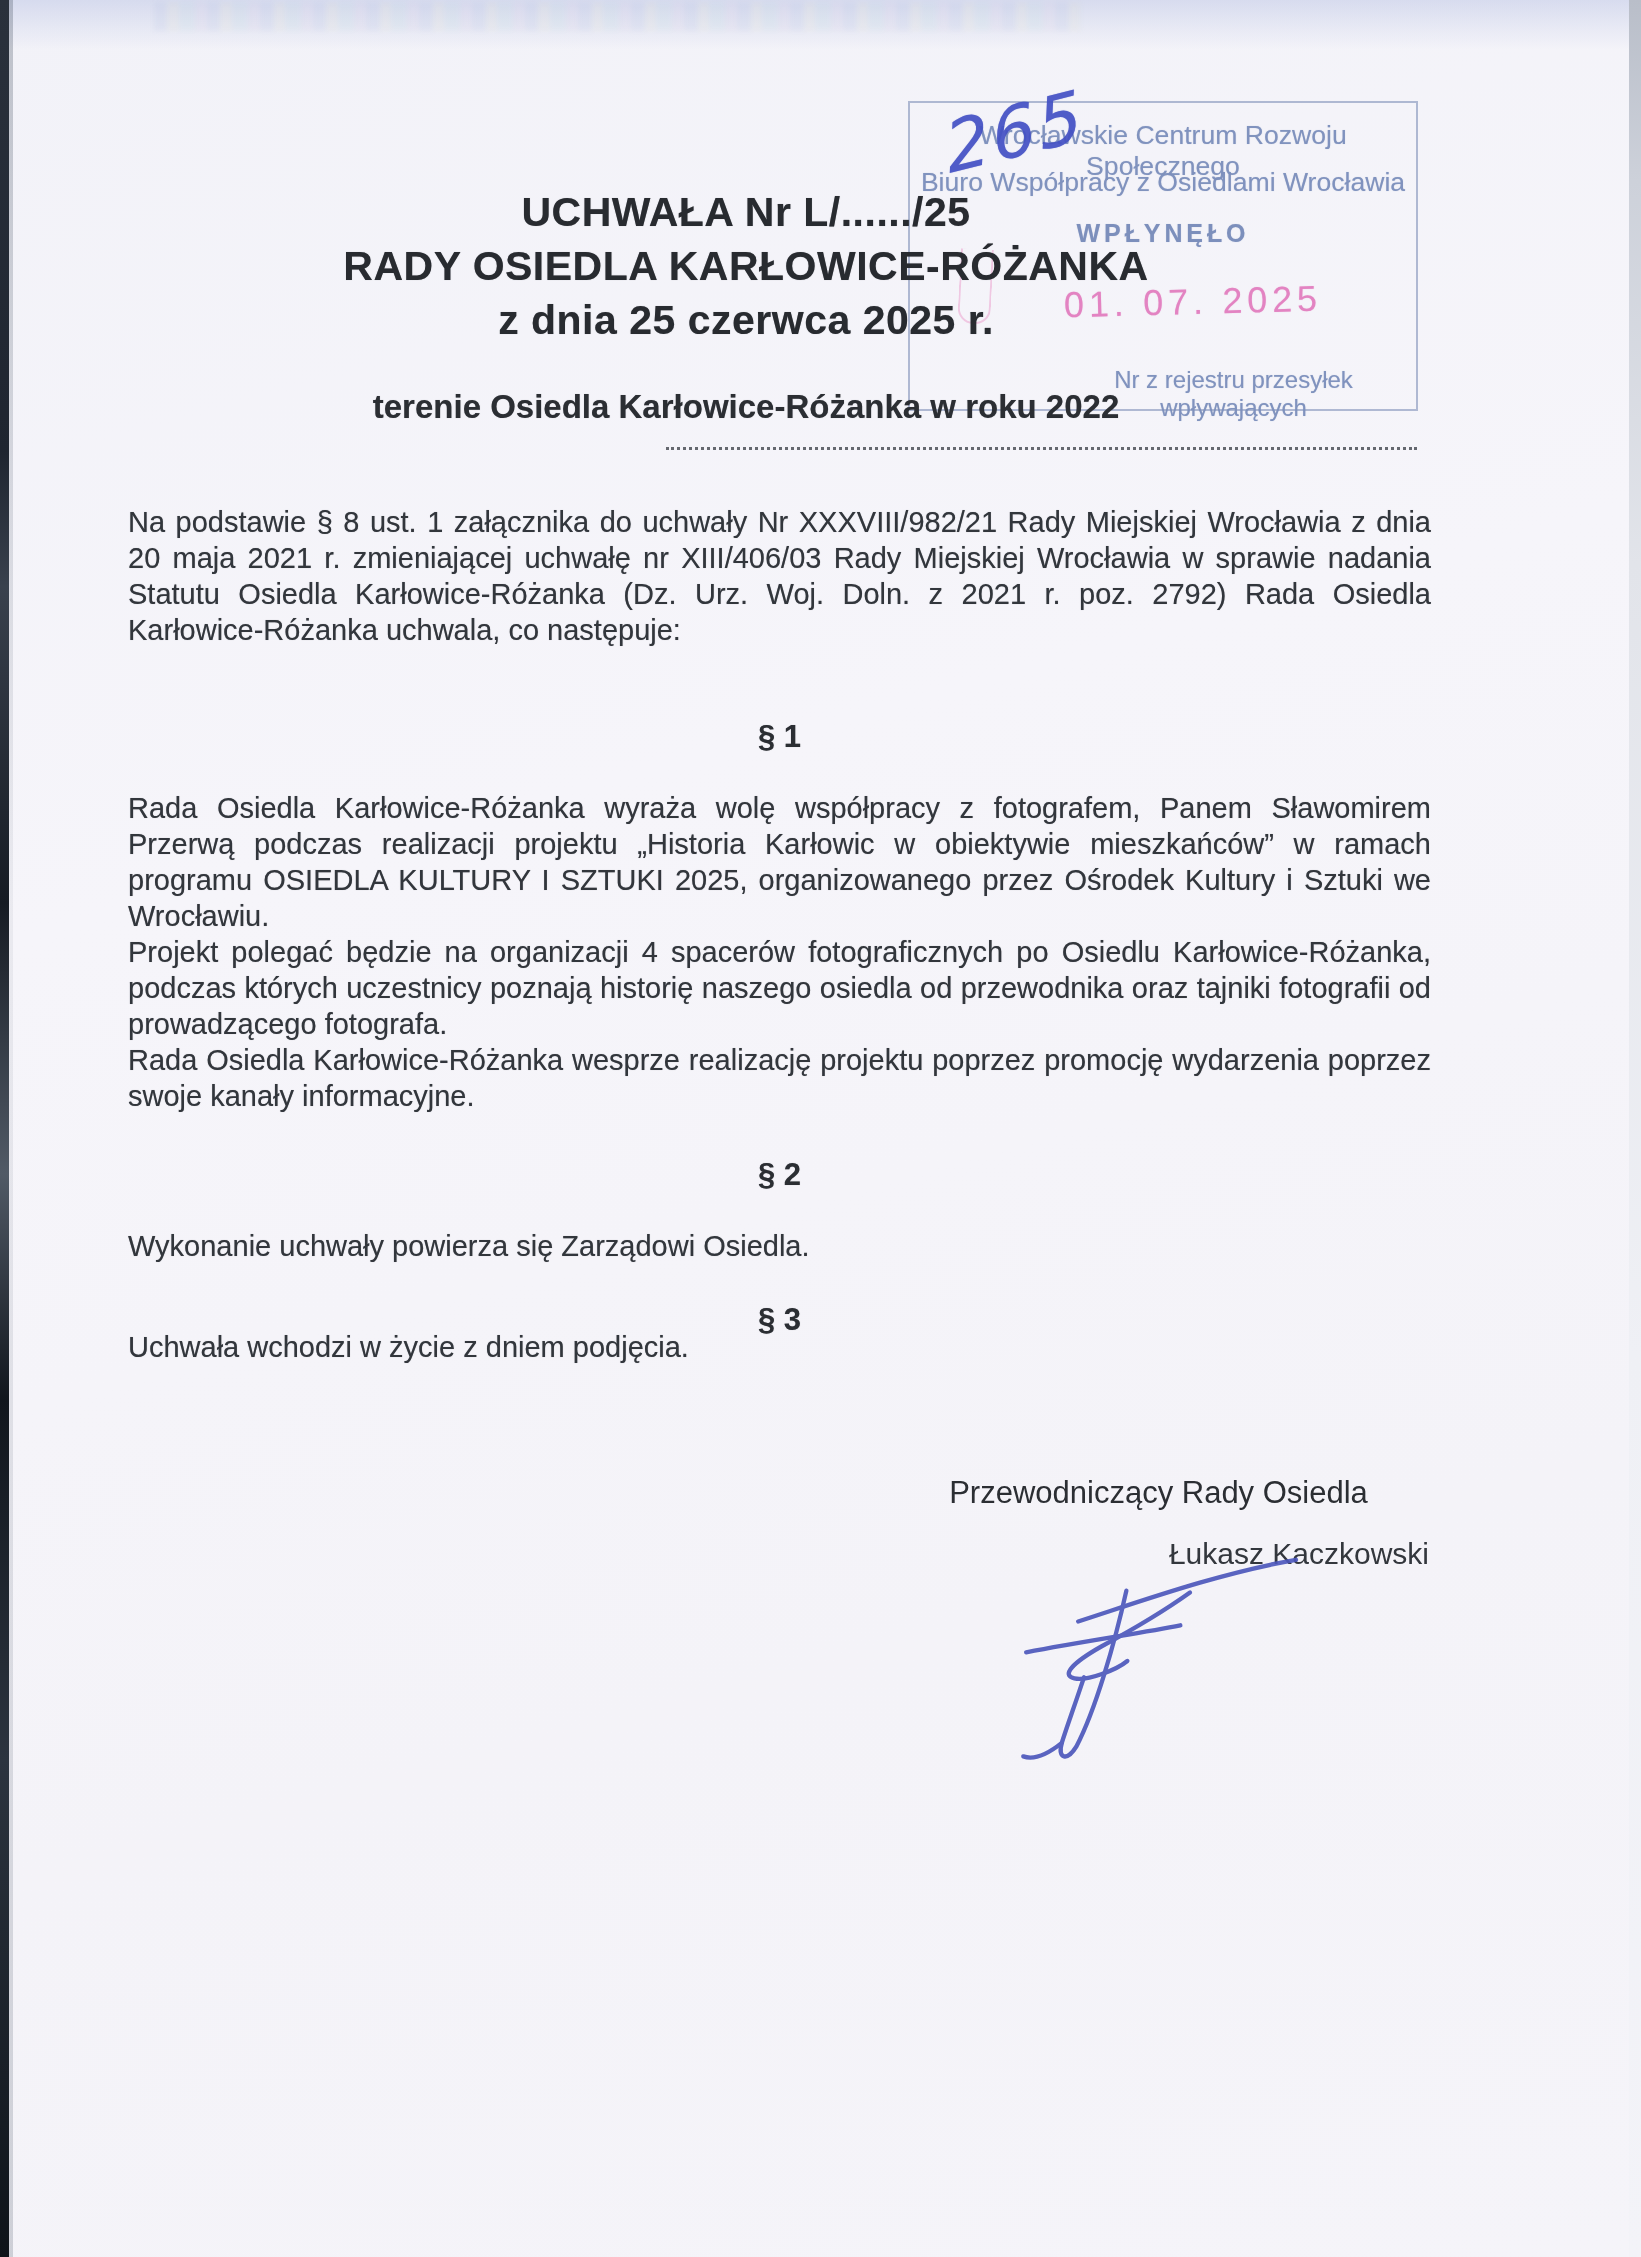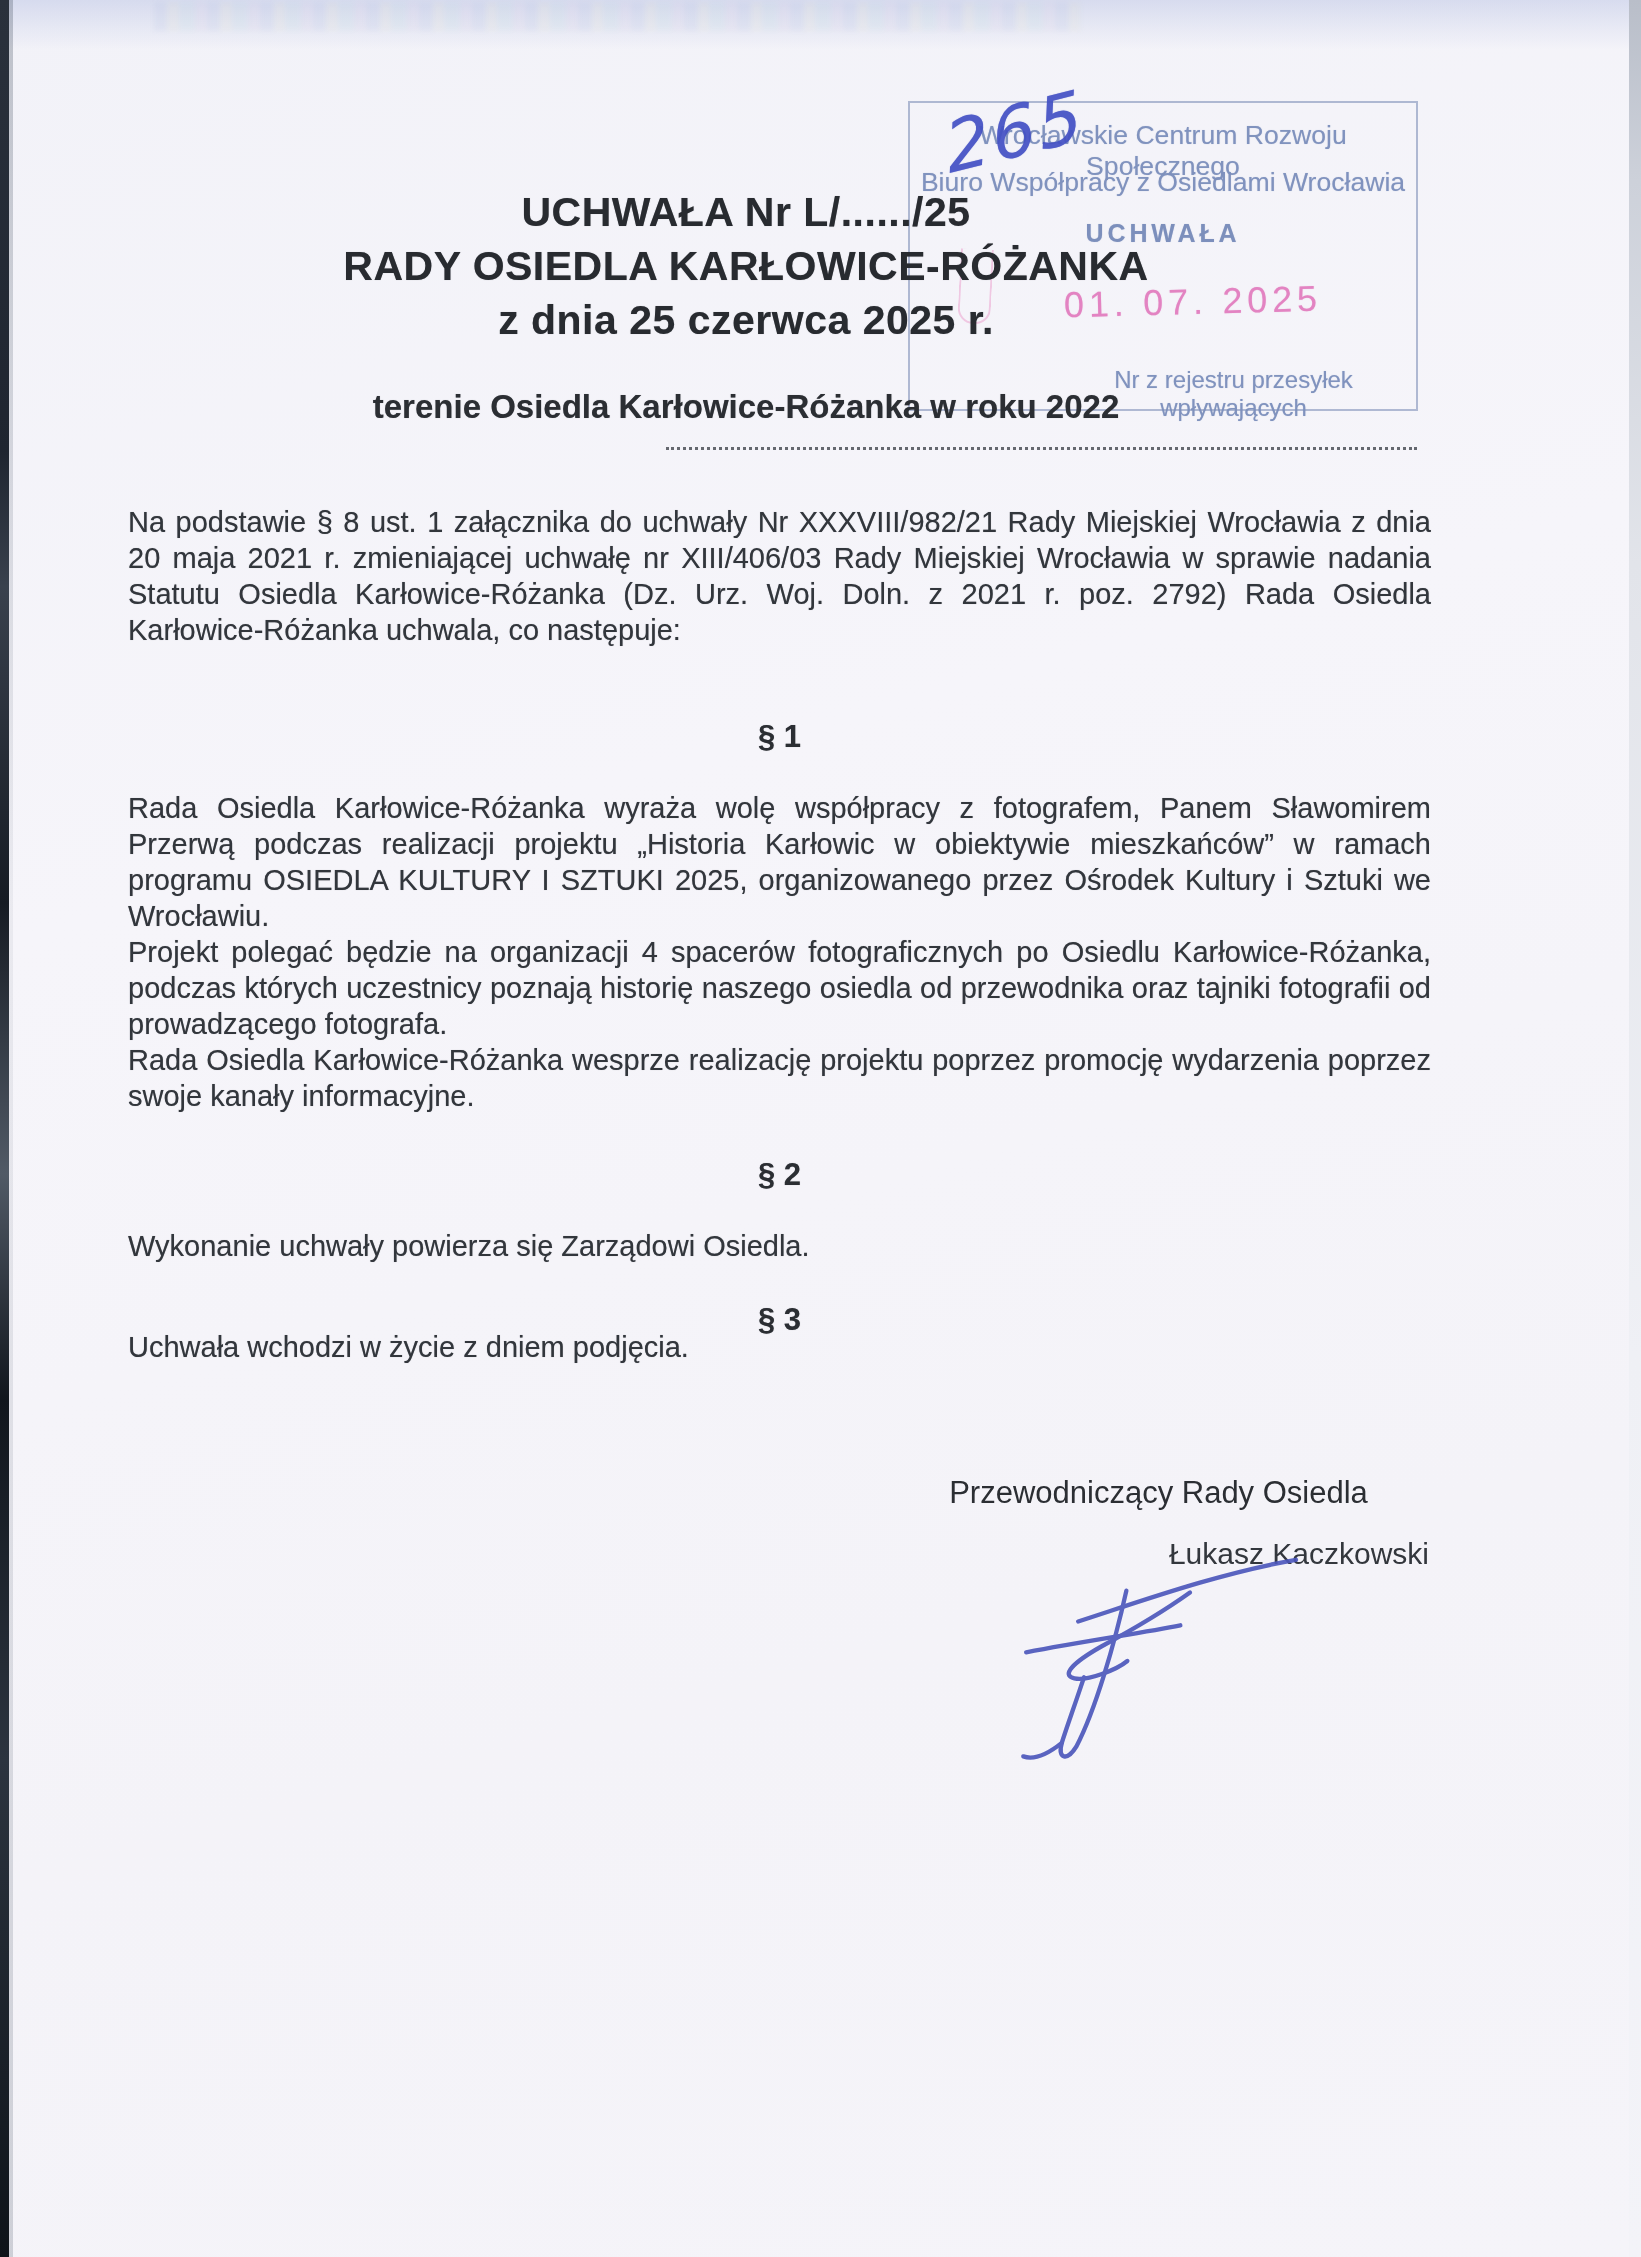--- a/index.html
+++ b/index.html
@@ -65,21 +65,21 @@
 
   <div class="abs scan-glare"></div>
   <div class="abs ghost-band"></div>
   <div class="abs edge-left"></div>
   <div class="abs edge-left2"></div>
   <div class="abs edge-right"></div>
 
   <div class="abs stamp">
     <div class="stamp-text stamp-org1">Wrocławskie Centrum Rozwoju Społecznego</div>
     <div class="stamp-text stamp-org2">Biuro Współpracy z Osiedlami Wrocławia</div>
-    <div class="stamp-text stamp-wplynelo">UCHWAŁA</div>
+    <div class="stamp-text stamp-wplynelo">WPŁYNĘŁO</div>
     <div class="stamp-text stamp-date">01. 07. 2025</div>
     <div class="stamp-text stamp-registry">Nr z rejestru przesyłek wpływających</div>
   </div>
   <div class="abs dotted-line"></div>
   <div class="abs paperclip-ghost"></div>
 
   <div class="abs hand-number">265</div>
 
   <div class="abs title-block doc">
     <div>UCHWAŁA Nr L/....../25</div>

